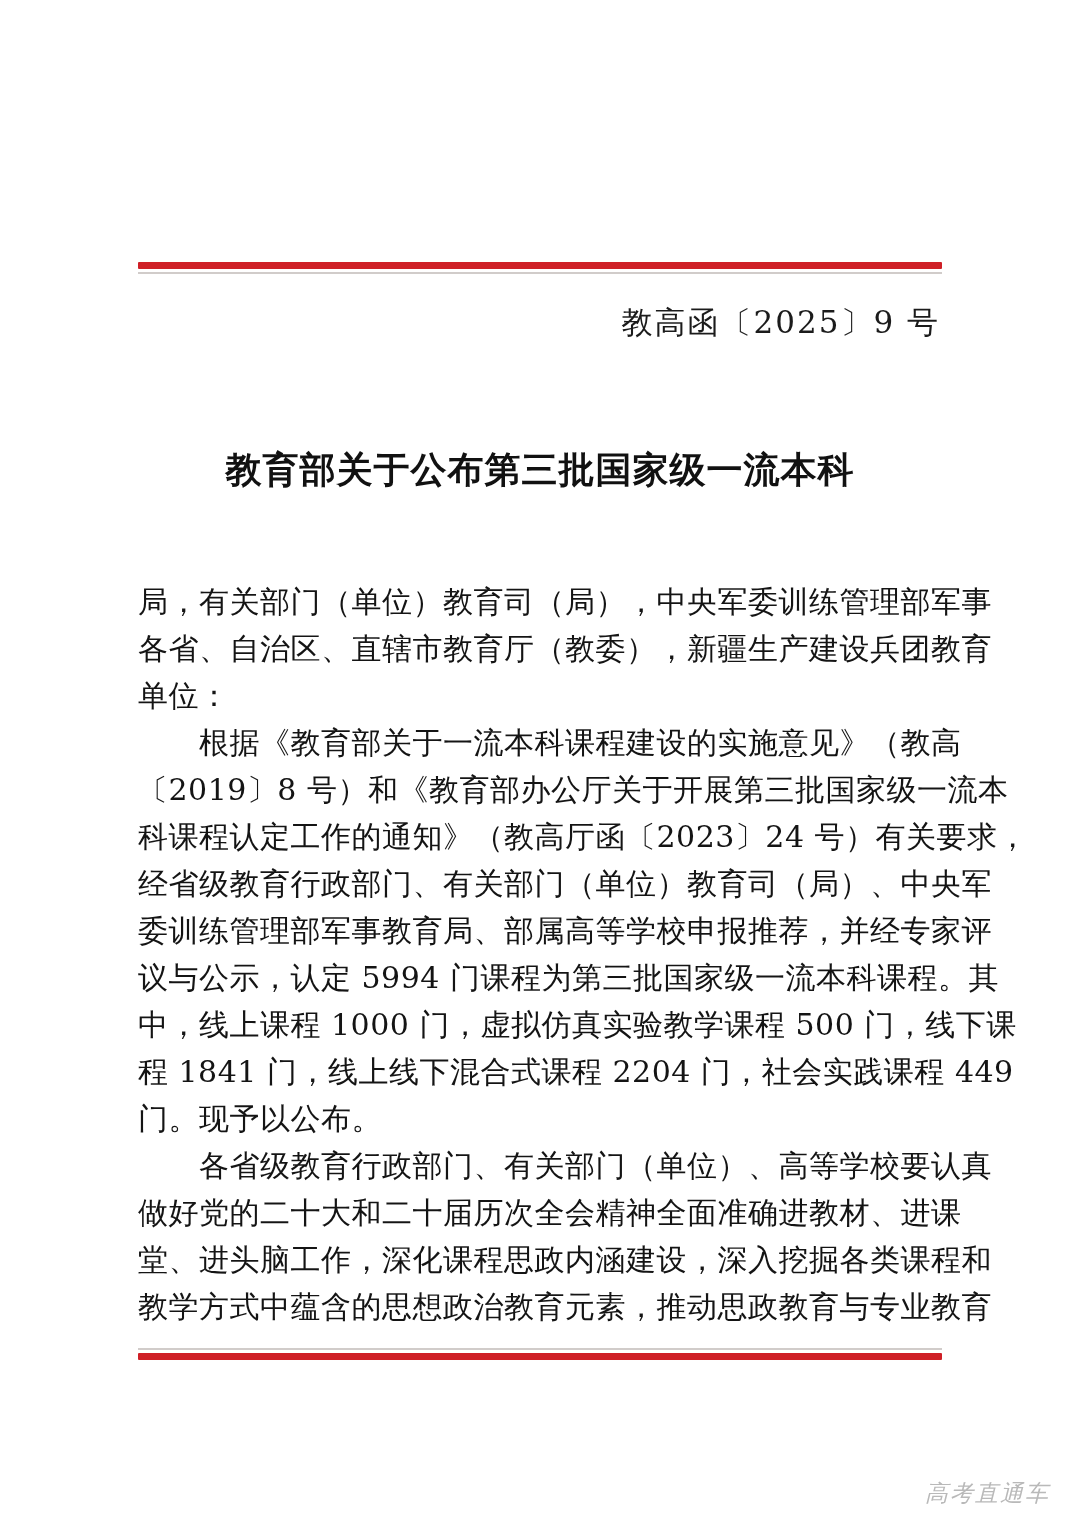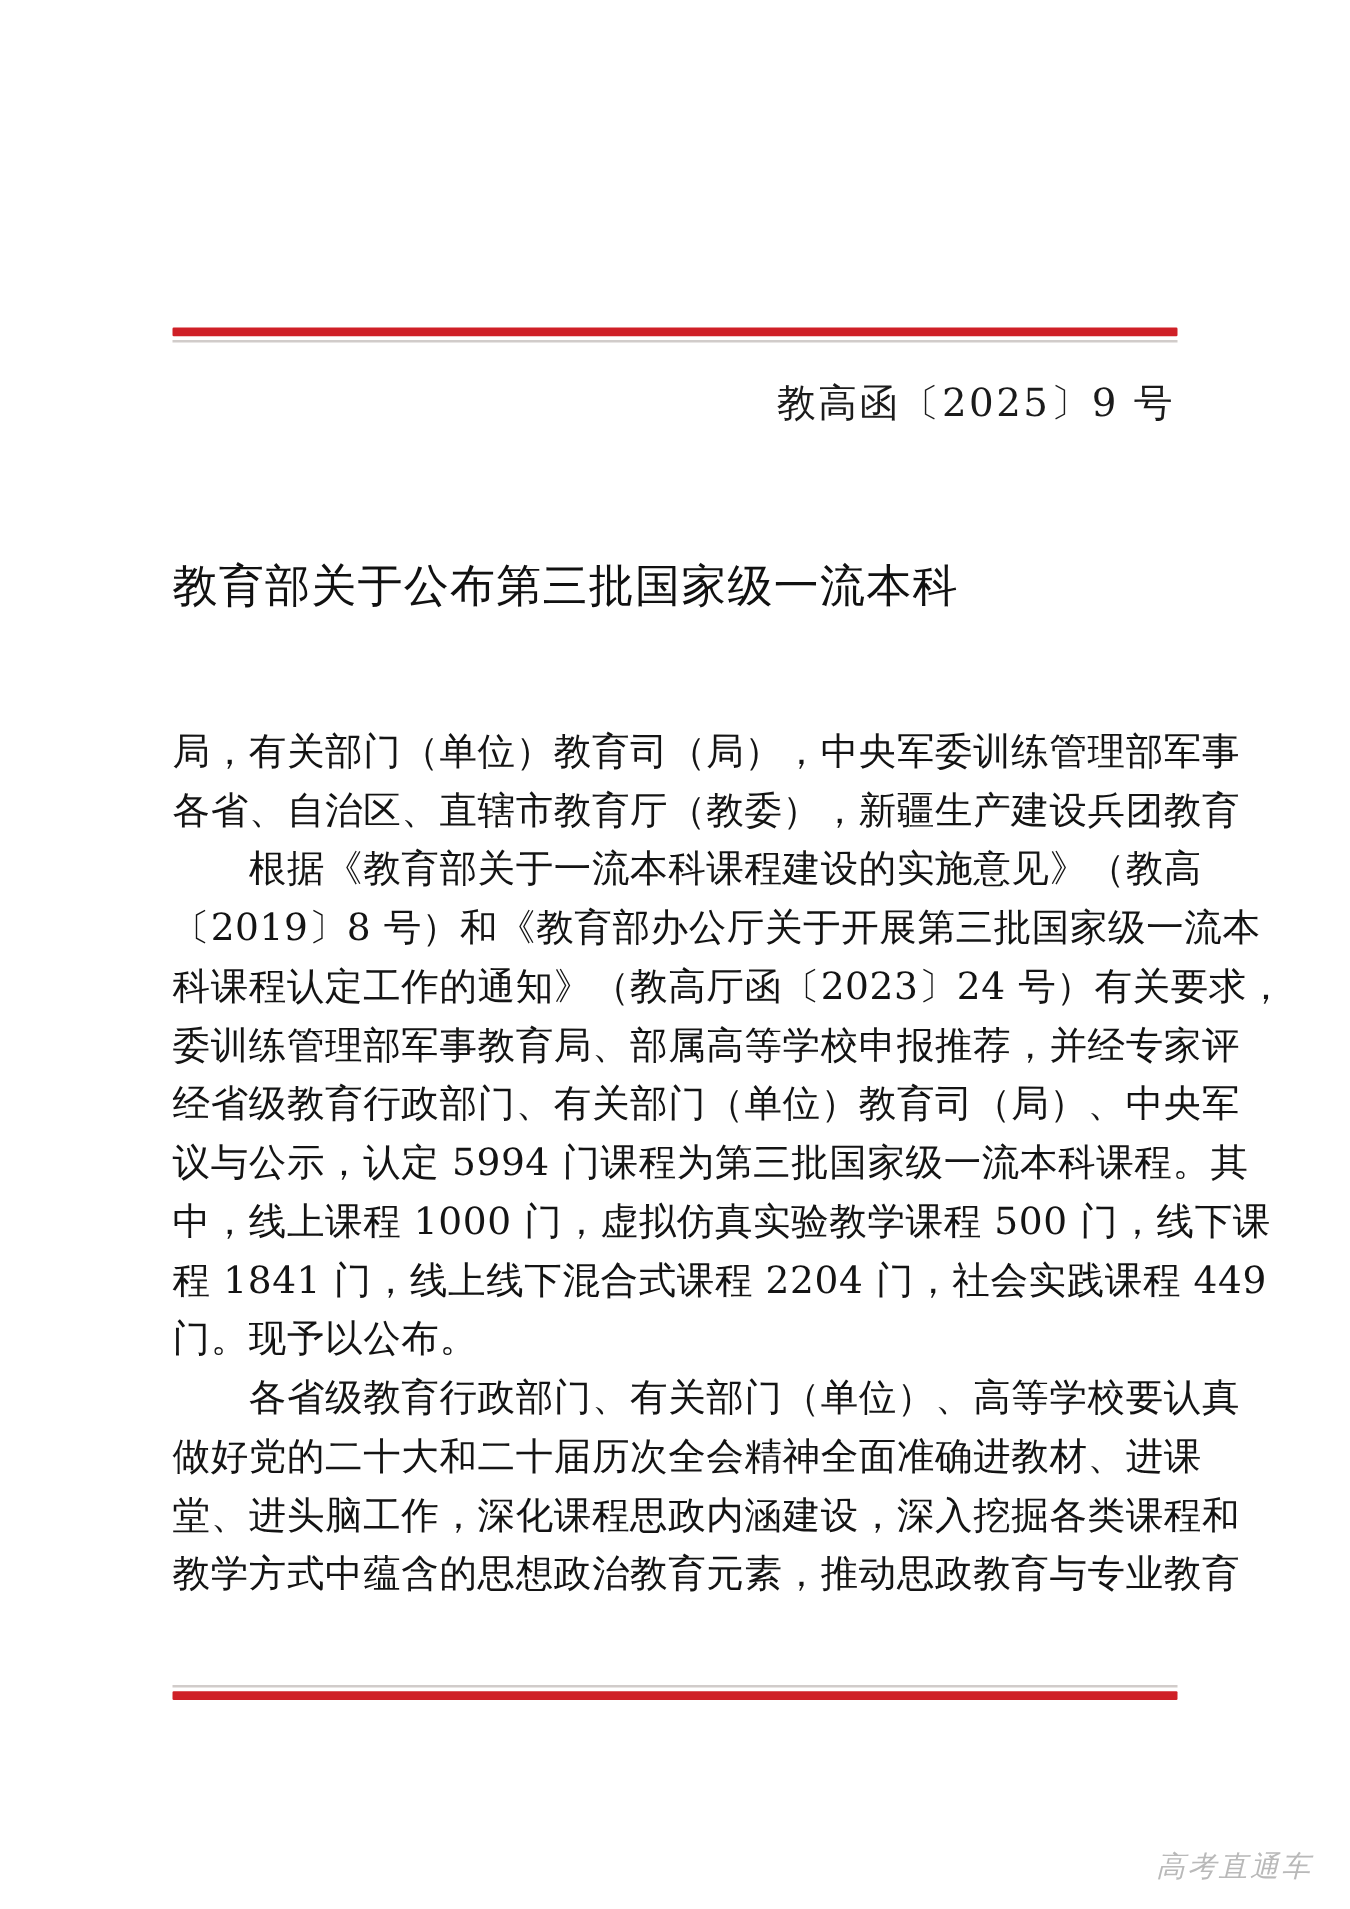--- a/index.html
+++ b/index.html
@@ -77,23 +77,23 @@
     letter-spacing: 2px;
     padding-right: 2px;
   }
 
   
   .doc-title {
     position: absolute;
     left: 138px;
     width: 804px;
     top: 440px;
-    text-align: left;
-    font-family: "DejaVu Serif", "Liberation Serif", serif;
-    font-weight: 400;
+    text-align: center;
+    font-family: "DejaVu Serif", "Liberation Serif", serif;
+    font-weight: 700;
     font-size: 36px;
     line-height: 59px;
     color: #111111;
     letter-spacing: 1px;
   }
   .doc-title .tline { display: block; white-space: nowrap; }
 
   
   .body-text {
     position: absolute;
@@ -162,35 +162,38 @@
 
   <div class="body-text">
 
     <div class="para">
       <span class="pline justify">
         <span>局，有关部门（单位）教育司（局），中央军委训练管理部军事</span>
       </span>
       <span class="pline justify">
         <span>各省、自治区、直辖市教育厅（教委），新疆生产建设兵团教育</span>
       </span>
+      <span class="pline">
+        <span>单位：</span>
+      </span>
     </div>
 
     <div class="para">
       <span class="pline"><span class="indent"></span><span>根据《教育部关于一流本科课程建设的实施意见》（教高</span></span>
       <span class="pline justify">
         <span>〔2019〕8 号）和《教育部办公厅关于开展第三批国家级一流本</span>
       </span>
       <span class="pline justify">
         <span>科课程认定工作的通知》（教高厅函〔2023〕24 号）有关要求，</span>
       </span>
       <span class="pline justify">
+        <span>经省级教育行政部门、有关部门（单位）教育司（局）、中央军</span>
+      </span>
+      <span class="pline justify">
         <span>委训练管理部军事教育局、部属高等学校申报推荐，并经专家评</span>
-      </span>
-      <span class="pline justify">
-        <span>经省级教育行政部门、有关部门（单位）教育司（局）、中央军</span>
       </span>
       <span class="pline justify">
         <span>议与公示，认定 5994 门课程为第三批国家级一流本科课程。其</span>
       </span>
       <span class="pline justify">
         <span>中，线上课程 1000 门，虚拟仿真实验教学课程 500 门，线下课</span>
       </span>
       <span class="pline justify">
         <span>程 1841 门，线上线下混合式课程 2204 门，社会实践课程 449</span>
       </span>

